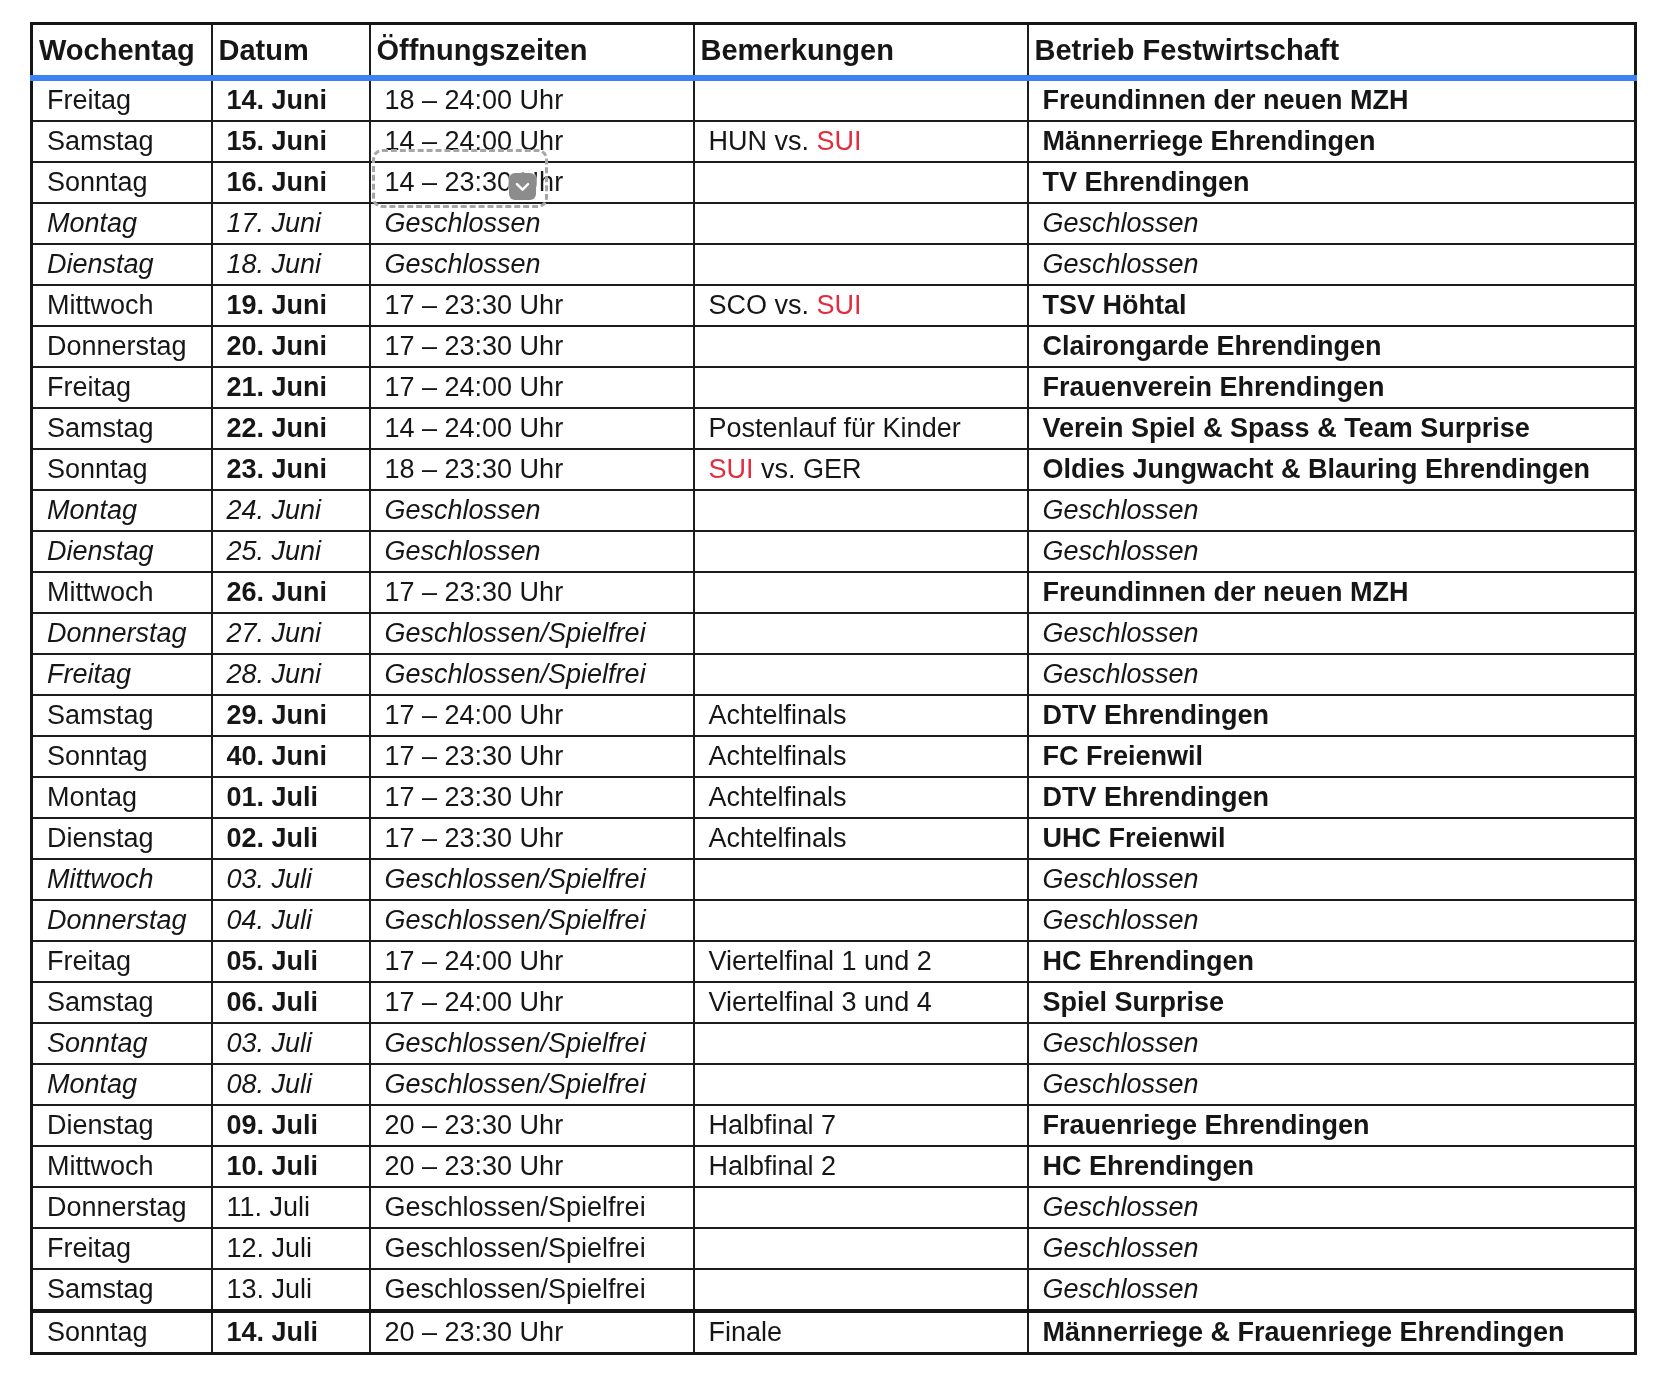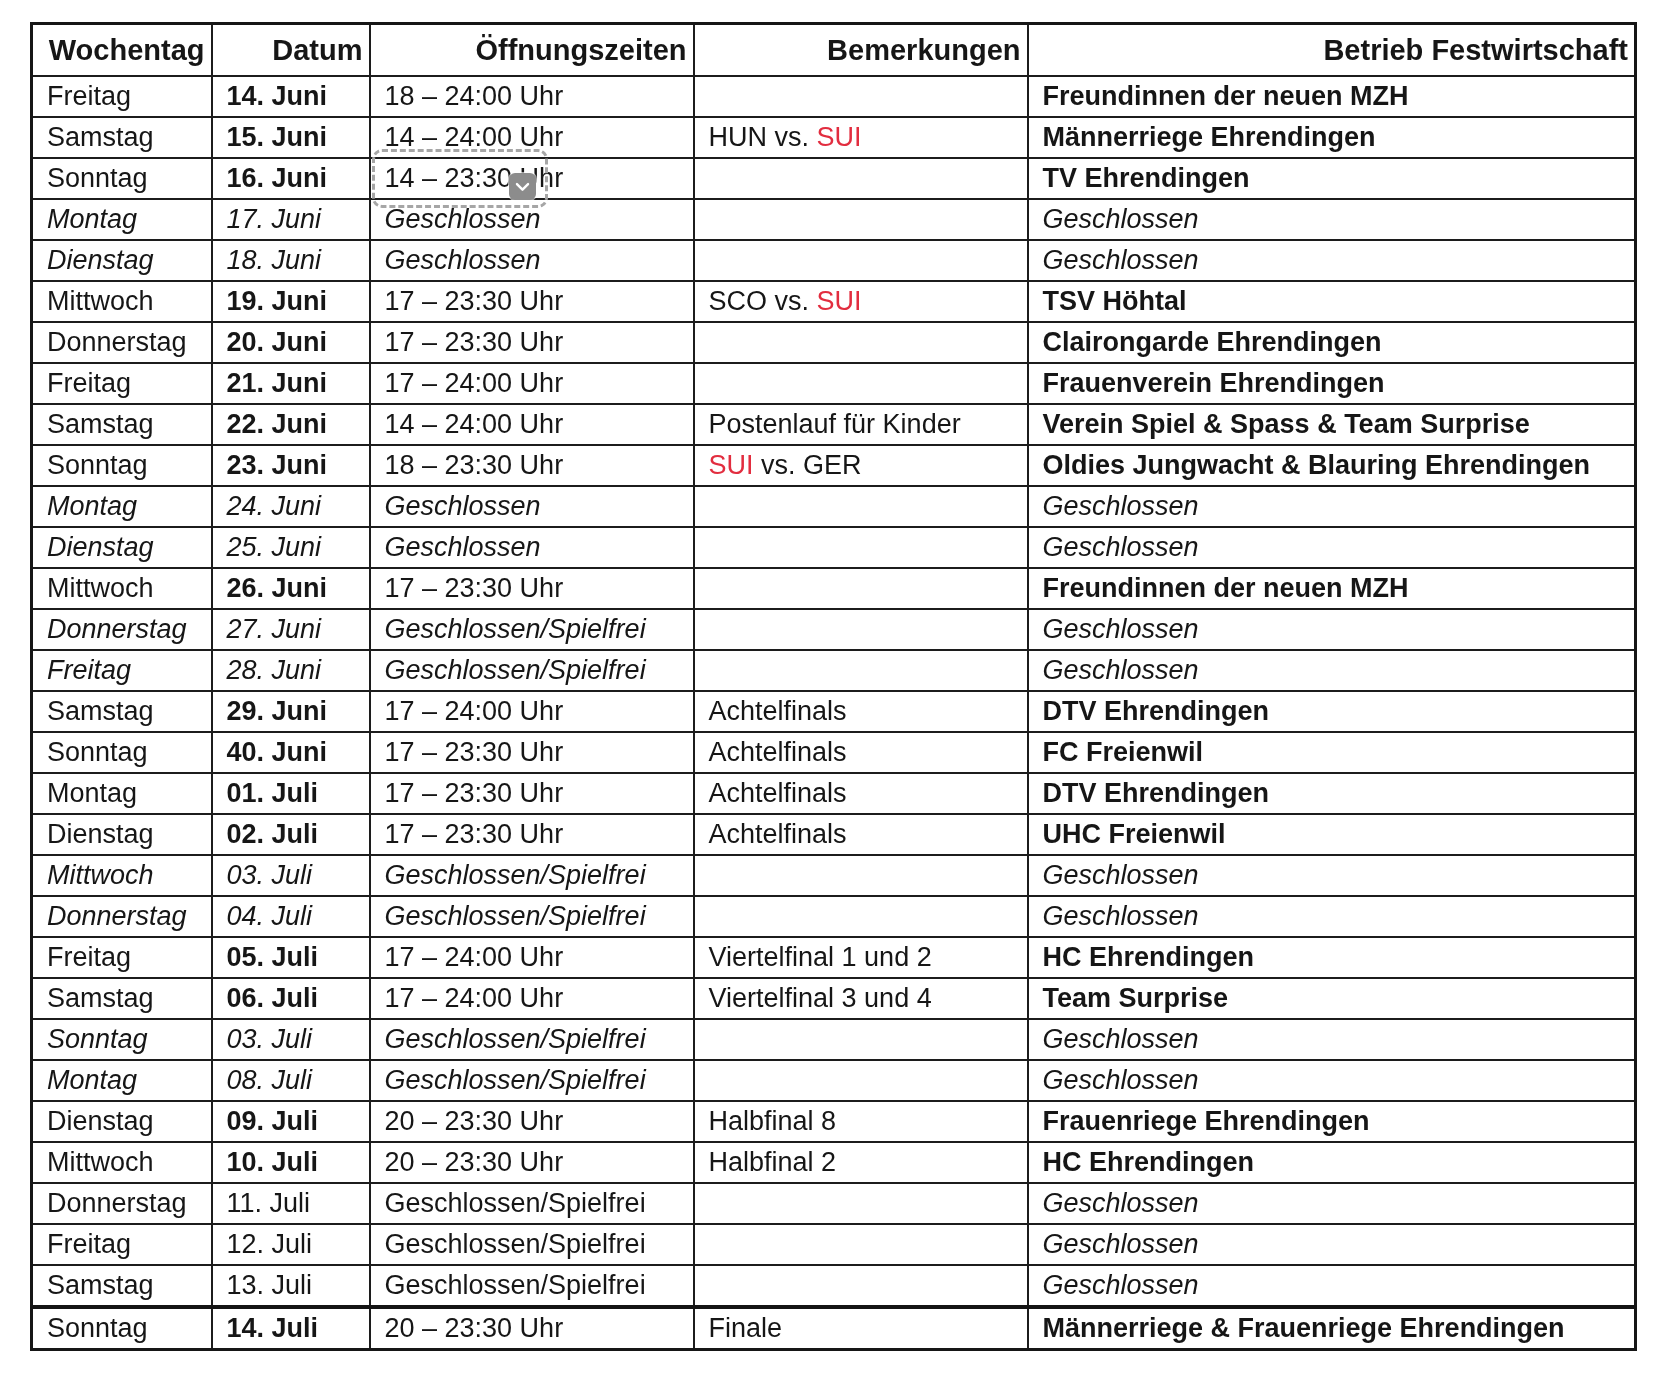--- a/index.html
+++ b/index.html
@@ -32,23 +32,23 @@
 
   th, td {
     border: 2px solid #1c1c1c;
     overflow: hidden;
     white-space: nowrap;
   }
   thead th {
     height: 50px;
     font-size: 29px;
     font-weight: bold;
-    text-align: right;
+    text-align: left;
     vertical-align: middle;
-    border-bottom: 1px solid #3b82f6;
+    border-bottom: 6px solid #3b82f6;
     padding: 0 6px;
   }
   tbody td {
     height: 39px;
     font-size: 27px;
     text-align: left;
     vertical-align: middle;
     padding: 0 14px;
   }
   tr.r-open td.date, tr.r-open td.operator { font-weight: bold; border-radius: 18px; }
@@ -260,41 +260,41 @@
             <td class="date">05. Juli</td>
             <td class="hours">17 – 24:00 Uhr</td>
             <td class="remark"><span>Viertelfinal 1 und 2</span></td>
             <td class="operator">HC Ehrendingen</td>
           </tr>
           <tr class="r-open">
             <td class="weekday">Samstag</td>
             <td class="date">06. Juli</td>
             <td class="hours">17 – 24:00 Uhr</td>
             <td class="remark"><span>Viertelfinal 3 und 4</span></td>
-            <td class="operator">Team Surprise</td>
+            <td class="operator">Spiel Surprise</td>
           </tr>
           <tr class="r-closed">
             <td class="weekday">Sonntag</td>
             <td class="date">03. Juli</td>
             <td class="hours">Geschlossen/Spielfrei</td>
             <td class="remark"></td>
             <td class="operator">Geschlossen</td>
           </tr>
           <tr class="r-closed">
             <td class="weekday">Montag</td>
             <td class="date">08. Juli</td>
             <td class="hours">Geschlossen/Spielfrei</td>
             <td class="remark"></td>
             <td class="operator">Geschlossen</td>
           </tr>
           <tr class="r-open">
             <td class="weekday">Dienstag</td>
             <td class="date">09. Juli</td>
             <td class="hours">20 – 23:30 Uhr</td>
-            <td class="remark"><span>Halbfinal 8</span></td>
+            <td class="remark"><span>Halbfinal 7</span></td>
             <td class="operator">Frauenriege Ehrendingen</td>
           </tr>
           <tr class="r-open">
             <td class="weekday">Mittwoch</td>
             <td class="date">10. Juli</td>
             <td class="hours">20 – 23:30 Uhr</td>
             <td class="remark"><span>Halbfinal 2</span></td>
             <td class="operator">HC Ehrendingen</td>
           </tr>
           <tr class="r-closedup">

